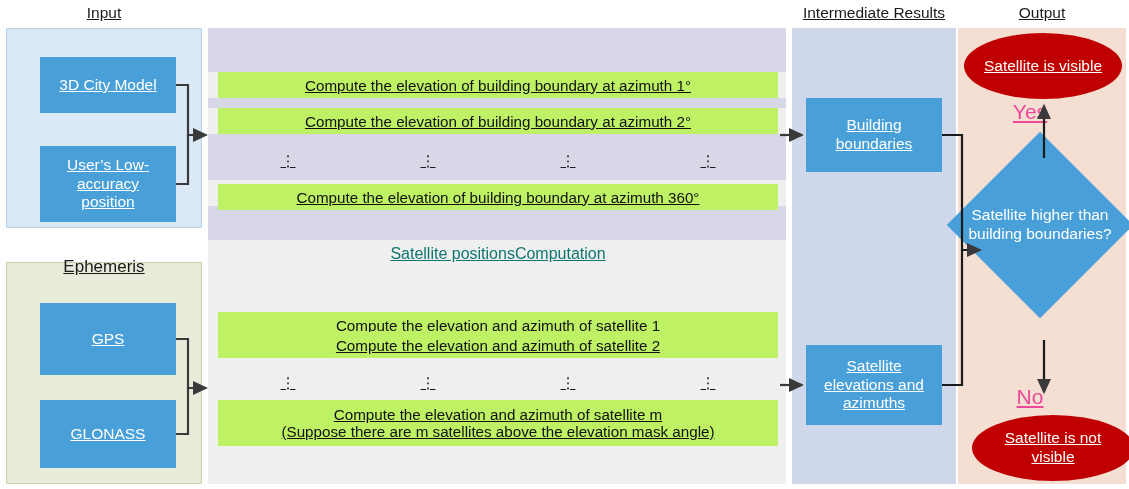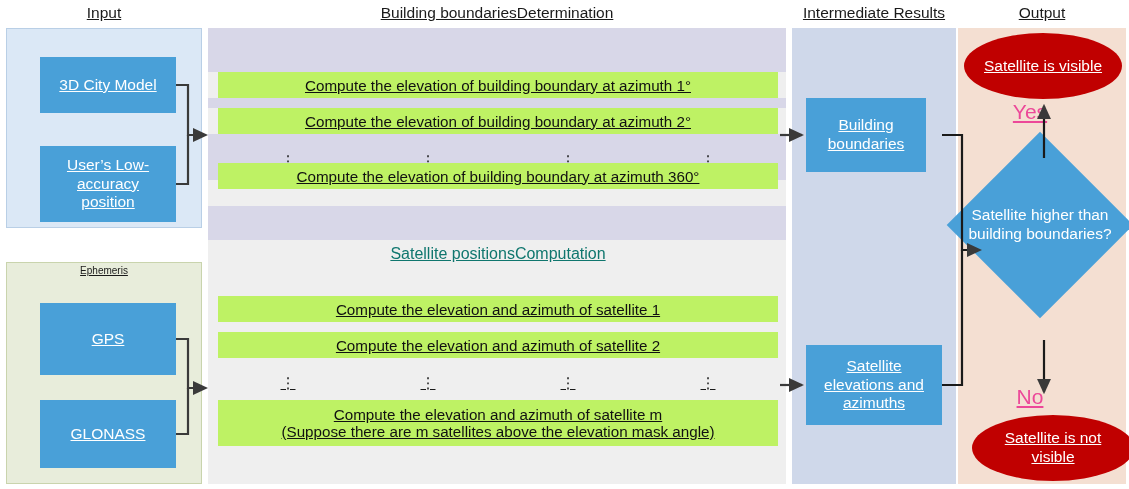--- a/index.html
+++ b/index.html
@@ -52,39 +52,39 @@
   .col-header {
     text-align: center;
     font-size: 15.5px;
     color: #1a1a1a;
     line-height: 1.25;
   }
   #hdr-input { left: 6px; top: 3px; width: 196px; }
   #hdr-building { left: 208px; top: 3px; width: 578px; }
   #hdr-inter { left: 792px; top: 3px; width: 164px; }
   #hdr-output { left: 958px; top: 3px; width: 168px; }
-  #hdr-ephem { left: 12px; top: 265px; width: 184px; font-size: 10px; }
+  #hdr-ephem { left: 12px; top: 256px; width: 184px; font-size: 17px; }
 
   
   .blue-box {
     background: #49a0d8;
     color: #ffffff;
     display: flex;
     align-items: center;
     justify-content: center;
     text-align: center;
     font-size: 15.5px;
     line-height: 1.2;
     padding: 2px 12px;
   }
   #box-3dcity { left: 40px; top: 57px; width: 136px; height: 56px; }
   #box-userpos { left: 40px; top: 146px; width: 136px; height: 76px; }
   #box-gps     { left: 40px; top: 303px; width: 136px; height: 72px; }
   #box-glonass { left: 40px; top: 400px; width: 136px; height: 68px; }
-  #box-bbound  { left: 806px; top: 98px; width: 120px; height: 74px; }
+  #box-bbound  { left: 806px; top: 98px; width: 136px; height: 74px; }
   #box-satelev { left: 806px; top: 345px; width: 136px; height: 80px; }
 
   
   .proc-row {
     left: 218px; width: 560px; height: 26px;
     background: #bef264;
     display: flex;
     align-items: center;
     justify-content: center;
     font-size: 15.2px;
@@ -180,21 +180,20 @@
   <div class="abs mid-band" style="top:28px; height:44px;"></div>
   <div class="abs mid-band" style="top:98px; height:10px;"></div>
   <div class="abs mid-band" style="top:134px; height:10px;"></div>
   <div class="abs mid-band" style="top:144px; height:36px;"></div>
   <div class="abs mid-band" style="top:206px; height:34px;"></div>
 
   <div class="abs col-inter-bg"></div>
   <div class="abs col-output-bg"></div>
 
   <div class="abs col-header" id="hdr-input">Input</div>
-  <div class="abs col-header" id="hdr-building">Building boundariesDetermination</div>
   <div class="abs col-header" id="hdr-inter">Intermediate Results</div>
   <div class="abs col-header" id="hdr-output">Output</div>
   <div class="abs col-header" id="hdr-ephem">Ephemeris</div>
 
   <div class="abs blue-box" id="box-3dcity">
     <span>3D City Model</span>
   </div>
   <div class="abs blue-box" id="box-userpos">
     <span>User’s Low-accuracy position</span>
   </div>
@@ -211,27 +210,27 @@
   </div>
   <div class="abs proc-row" style="top:108px;">
     <span>Compute the elevation of building boundary at azimuth 2°</span>
   </div>
   <div class="abs dots-row" style="top:146px;">
     <span class="vdots">⋮</span>
     <span class="vdots">⋮</span>
     <span class="vdots">⋮</span>
     <span class="vdots">⋮</span>
   </div>
-  <div class="abs proc-row" style="top:163px;">
+  <div class="abs proc-row" style="top:184px;">
     <span>Compute the elevation of building boundary at azimuth 360°</span>
   </div>
 
   <div class="abs section-title" style="top:240px;">Satellite positionsComputation</div>
 
-  <div class="abs proc-row" style="top:296px;">
+  <div class="abs proc-row" style="top:312px;">
     <span>Compute the elevation and azimuth of satellite 1</span>
   </div>
   <div class="abs proc-row" style="top:332px;">
     <span>Compute the elevation and azimuth of satellite 2</span>
   </div>
   <div class="abs dots-row" style="top:368px;">
     <span class="vdots">⋮</span>
     <span class="vdots">⋮</span>
     <span class="vdots">⋮</span>
     <span class="vdots">⋮</span>

